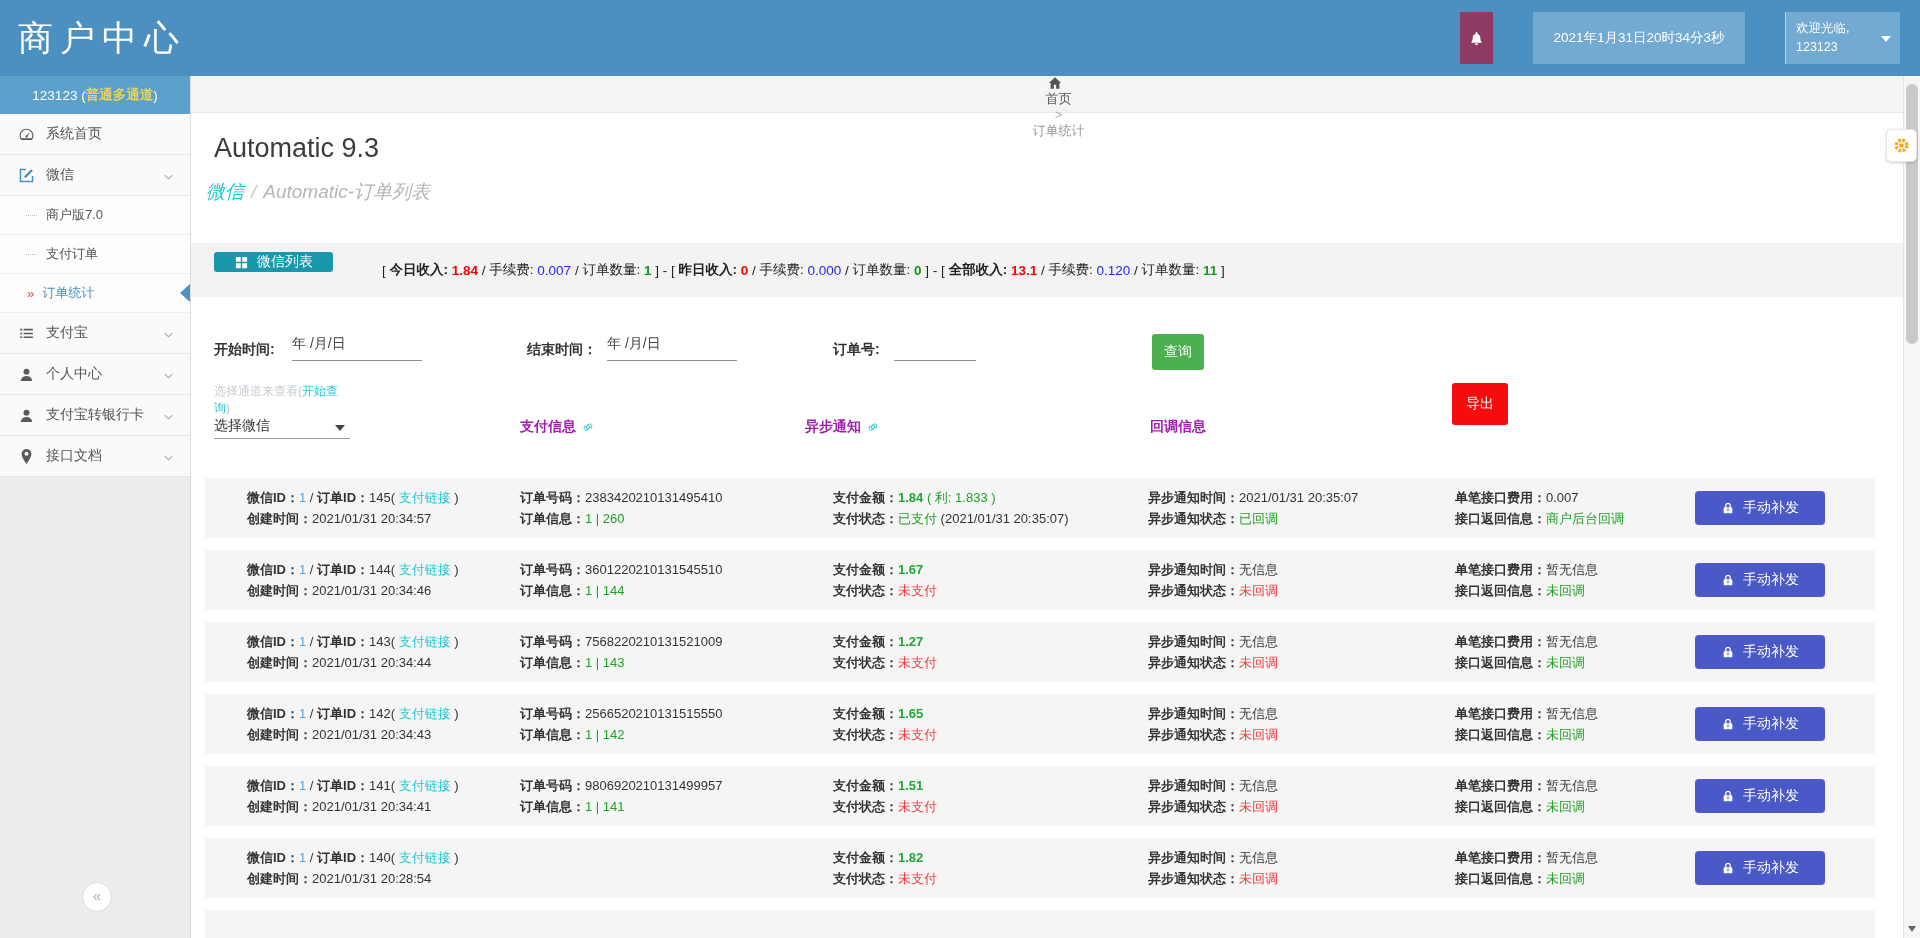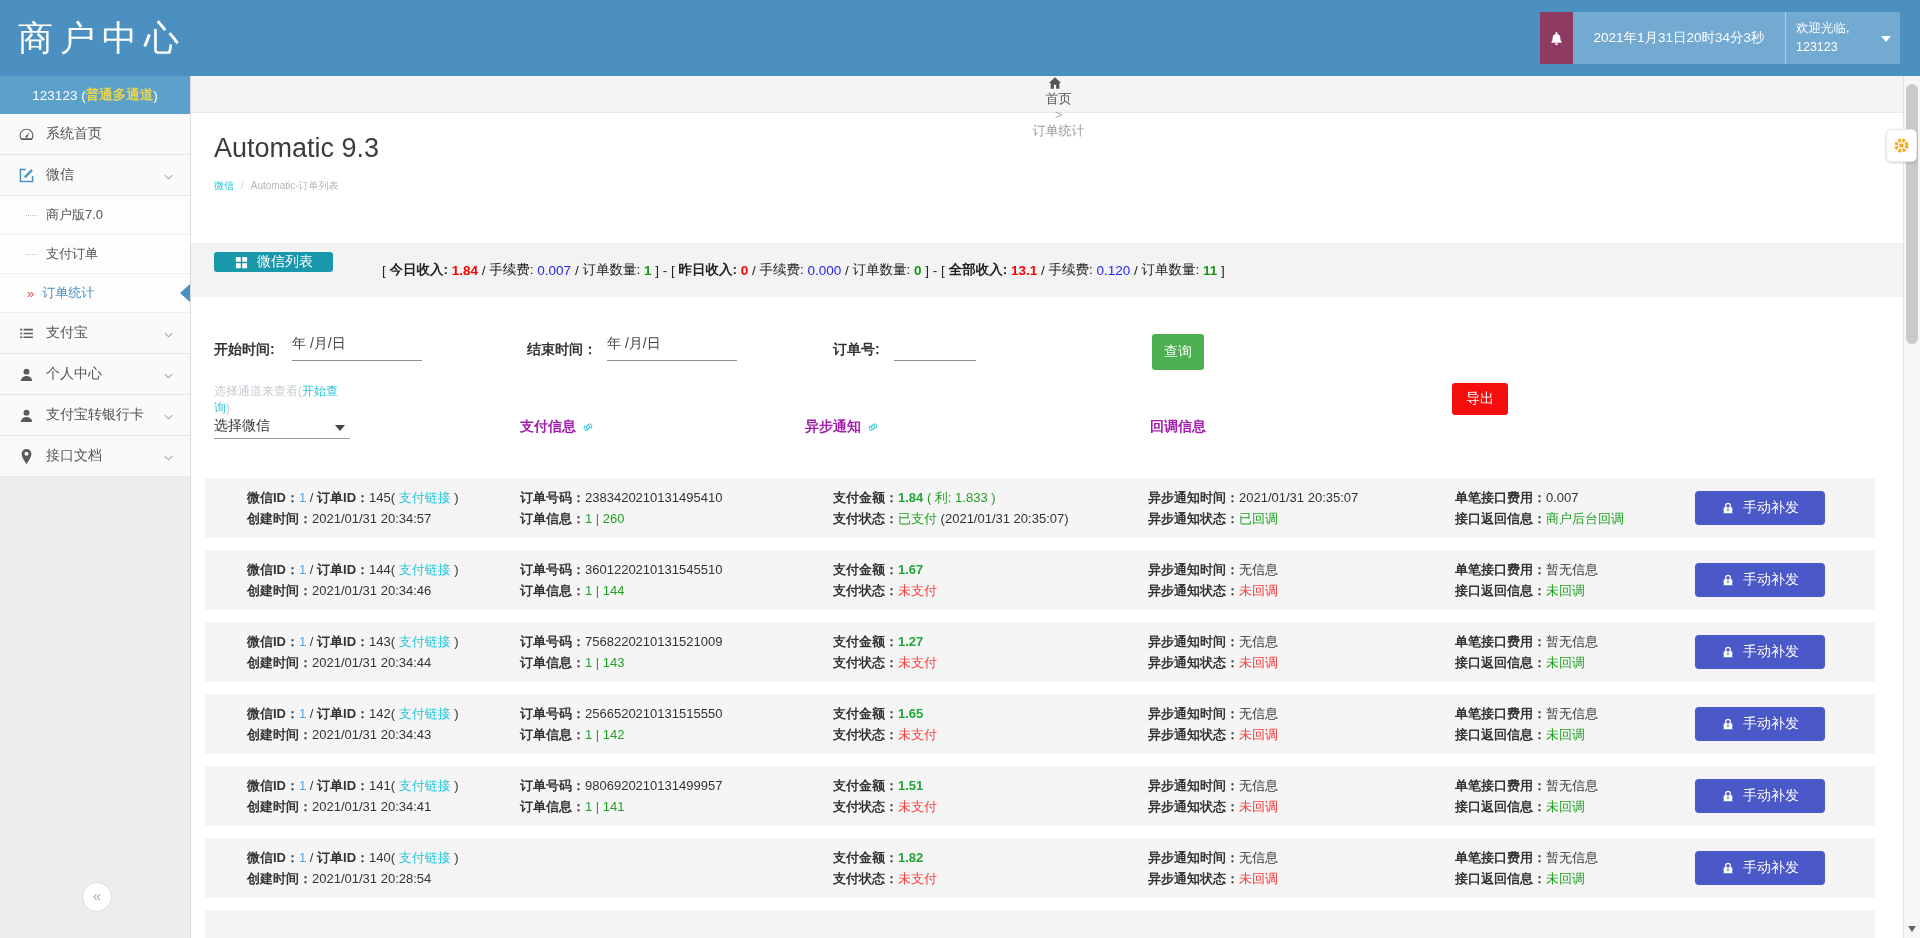--- a/index.html
+++ b/index.html
@@ -3,21 +3,21 @@
 <meta charset="utf-8">
 <style>
   html,body{margin:0;padding:0;}
   body{font-family:"Liberation Sans",sans-serif;background:#e9e9e9;}
   .app{position:relative;width:1920px;height:938px;overflow:hidden;background:#fff;}
 
   
   .topbar{position:absolute;left:0;top:0;width:1920px;height:76px;background:#4b90c1;z-index:6;}
   .logo{position:absolute;left:18px;top:0;line-height:76px;color:#fff;font-family:"DejaVu Serif",serif;
         font-size:35px;letter-spacing:7px;font-weight:500;}
-  .topbar-right{position:absolute;right:20px;top:12px;height:52px;display:flex;align-items:stretch;}
+  .topbar-right{position:absolute;right:20px;top:12px;height:52px;display:flex;align-items:stretch;gap:40px;}
   .bell-box{width:33px;background:#8e3a63;display:flex;align-items:center;justify-content:center;cursor:pointer;}
   .bell-box svg{width:15px;height:15px;color:#fff;}
   .datetime-box{width:212px;background:#72aad2;color:#fff;font-size:13.5px;display:flex;align-items:center;justify-content:center;}
   .welcome-box{width:104px;background:#72aad2;border-left:1px solid rgba(255,255,255,.45);color:#fff;
                display:flex;align-items:center;padding-left:10px;position:relative;cursor:pointer;}
   .welcome-lines{font-size:12.5px;line-height:1.55;}
   .caret-down{position:absolute;right:9px;top:24px;width:0;height:0;border-left:5px solid transparent;
               border-right:5px solid transparent;border-top:6px solid #fff;}
 
   
@@ -48,40 +48,40 @@
          border-bottom:1px solid #e9e9e9;display:flex;align-items:center;padding-left:24px;font-size:13px;color:#555;z-index:4;box-sizing:border-box;flex-direction:column;}
   .bcbar .home-ic{width:14px;height:14px;color:#555;margin-right:7px;}
   .bcbar .home-ic svg{width:100%;height:100%;}
   .bc-link{color:#555;cursor:pointer;}
   .bc-sep{color:#aaa;margin:0 9px;font-size:12px;}
   .bc-cur{color:#999;}
 
   
   .content{position:absolute;left:190px;top:113px;right:17px;bottom:0;background:#fff;overflow:hidden;}
   .page-title{position:absolute;left:24px;top:20px;margin:0;font-size:27px;font-weight:500;color:#3c3c3c;}
-  .subnav{position:absolute;left:24px;top:66px;font-size:10px;color:#b5b5b5;}
+  .subnav{position:absolute;left:16px;top:66px;font-size:19px;color:#b5b5b5;font-style:italic;}
   .subnav a{color:#25c6da;text-decoration:none;cursor:pointer;}
   .subnav .sep{margin:0 7px;color:#c9c9c9;}
 
   .stats-strip{position:absolute;left:0;right:0;top:130px;height:54px;background:#f3f3f3;}
   .btn-teal{position:absolute;left:24px;top:9px;height:20px;padding:0 20px;background:#1898aa;border:none;border-radius:3px;
             color:#fff;font-size:14px;display:flex;align-items:center;gap:8px;cursor:pointer;font-family:inherit;}
   .btn-teal svg{width:15px;height:15px;}
   .stats-text{position:absolute;left:192px;top:0;height:54px;display:flex;align-items:center;font-size:13.5px;color:#222;white-space:pre;}
   .stats-text b{font-weight:700;}
   .st-red{color:#fb0000;font-weight:700;}
   .st-blue{color:#2525ee;}
   .st-green{color:#149a14;font-weight:700;}
 
   .flabel{position:absolute;font-size:14px;font-weight:700;color:#333;}
   .finput{position:absolute;height:26px;border-bottom:1px solid #8f8f8f;font-size:14px;color:#444;box-sizing:border-box;
           background:transparent;border-top:none;border-left:none;border-right:none;outline:none;font-family:inherit;cursor:text;}
   .btn-green{position:absolute;left:962px;top:221px;width:52px;height:36px;background:#4caf50;color:#fff;border:none;
              border-radius:3px;font-size:14px;cursor:pointer;font-family:inherit;}
-  .btn-red{position:absolute;left:1262px;top:270px;width:56px;height:32px;background:#f50d0d;color:#fff;border:none;
+  .btn-red{position:absolute;left:1262px;top:270px;width:56px;height:42px;background:#f50d0d;color:#fff;border:none;
            border-radius:3px;font-size:14px;cursor:pointer;font-family:inherit;}
 
   .note{position:absolute;left:24px;top:270px;width:132px;font-size:12px;line-height:17px;color:#c6cbd1;word-break:break-all;}
   .note a{color:#25c6da;text-decoration:none;cursor:pointer;}
 
   .select{position:absolute;left:24px;top:299px;width:136px;height:27px;border-bottom:1px solid #9e9e9e;
           font-size:14px;color:#333;cursor:pointer;box-sizing:border-box;padding-top:5px;}
   .select .tri{position:absolute;right:5px;top:13px;width:0;height:0;border-left:5px solid transparent;
                border-right:5px solid transparent;border-top:6px solid #444;}
   .thead{position:absolute;top:305px;font-size:14px;font-weight:700;color:#a21caf;display:flex;align-items:center;gap:5px;}

